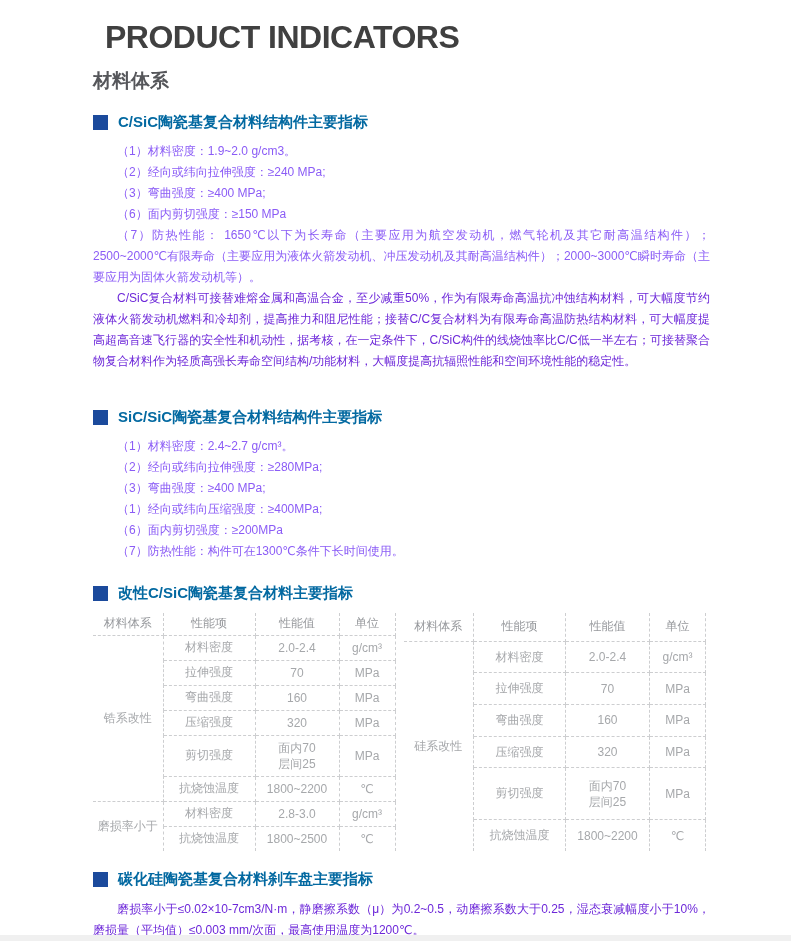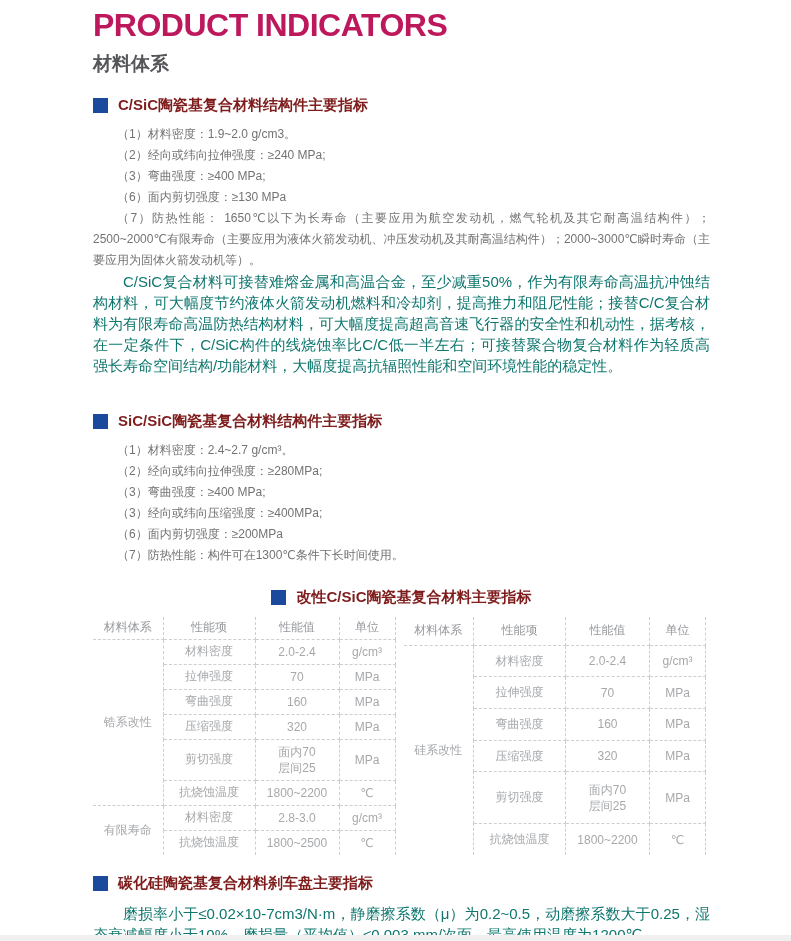--- a/index.html
+++ b/index.html
@@ -8,25 +8,25 @@
     background:#ffffff;
     font-family:"Liberation Sans","DejaVu Sans",sans-serif;
     position:relative;
     border-bottom:6px solid #f0f0f0;
     box-sizing:border-box;
     overflow:hidden;
   }
   .page{padding:8px 81px 0 93px;}
 
   .page-title{
-    margin:0;
+    margin:12px;
     font-size:32px;
     font-weight:800;
     letter-spacing:-0.5px;
-    color:#be185d;
+    color:#404040;
     line-height:1.12;
   }
   .page-subtitle{
     margin:7px 0 0 0;
     font-size:19px;
     font-weight:700;
     color:#55565a;
   }
 
   .sec-head{
@@ -36,37 +36,37 @@
     margin-top:19px;
   }
   .sq{
     width:15px;height:15px;
     background:#1b4a9c;
     flex:0 0 auto;
   }
   .sec-title{
     font-size:15px;
     font-weight:700;
-    color:#7f1d1d;
+    color:#0369a1;
   }
 
   .items{margin-top:9px;}
   .item{
     margin:0;
     font-size:12px;
     line-height:21px;
-    color:#737373;
+    color:#8b5cf6;
     text-indent:2em;
     text-align:justify;
   }
   .para{
     margin:0;
-    font-size:15px;
+    font-size:12px;
     line-height:21px;
-    color:#0f766e;
+    color:#6d28d9;
     text-indent:2em;
     text-align:justify;
   }
 
   .tables{
     display:flex;
     gap:8px;
     margin-top:10px;
   }
   table.spec{
@@ -101,43 +101,43 @@
 
   <div>
     <div class="sec-head">
       <span class="sq"></span>
       <span class="sec-title">C/SiC陶瓷基复合材料结构件主要指标</span>
     </div>
     <div class="items">
       <p class="item">（1）材料密度：1.9~2.0 g/cm3。</p>
       <p class="item">（2）经向或纬向拉伸强度：≥240 MPa;</p>
       <p class="item">（3）弯曲强度：≥400 MPa;</p>
-      <p class="item">（6）面内剪切强度：≥130 MPa</p>
+      <p class="item">（6）面内剪切强度：≥150 MPa</p>
       <p class="item">（7）防热性能：  1650℃以下为长寿命（主要应用为航空发动机，燃气轮机及其它耐高温结构件）；2500~2000℃有限寿命（主要应用为液体火箭发动机、冲压发动机及其耐高温结构件）；2000~3000℃瞬时寿命（主要应用为固体火箭发动机等）。</p>
     </div>
     <p class="para">C/SiC复合材料可接替难熔金属和高温合金，至少减重50%，作为有限寿命高温抗冲蚀结构材料，可大幅度节约液体火箭发动机燃料和冷却剂，提高推力和阻尼性能；接替C/C复合材料为有限寿命高温防热结构材料，可大幅度提高超高音速飞行器的安全性和机动性，据考核，在一定条件下，C/SiC构件的线烧蚀率比C/C低一半左右；可接替聚合物复合材料作为轻质高强长寿命空间结构/功能材料，大幅度提高抗辐照性能和空间环境性能的稳定性。</p>
   </div>
 
   <div>
     <div class="sec-head" style="margin-top:36px;">
       <span class="sq"></span>
       <span class="sec-title">SiC/SiC陶瓷基复合材料结构件主要指标</span>
     </div>
     <div class="items">
       <p class="item">（1）材料密度：2.4~2.7 g/cm³。</p>
       <p class="item">（2）经向或纬向拉伸强度：≥280MPa;</p>
       <p class="item">（3）弯曲强度：≥400 MPa;</p>
-      <p class="item">（3）经向或纬向压缩强度：≥400MPa;</p>
+      <p class="item">（1）经向或纬向压缩强度：≥400MPa;</p>
       <p class="item">（6）面内剪切强度：≥200MPa</p>
       <p class="item">（7）防热性能：构件可在1300℃条件下长时间使用。</p>
     </div>
   </div>
 
   <div>
-    <div class="sec-head" style="margin-top:22px;justify-content:center;">
+    <div class="sec-head" style="margin-top:22px;">
       <span class="sq"></span>
       <span class="sec-title">改性C/SiC陶瓷基复合材料主要指标</span>
     </div>
 
     <div class="tables">
 
       <table class="spec">
         <colgroup>
             <col style="width:70px">
             <col style="width:92px">
@@ -177,21 +177,21 @@
           <td class="multiline">面内70
 层间25</td>
           <td>MPa</td>
         </tr>
         <tr>
           <td>抗烧蚀温度</td>
           <td>1800~2200</td>
           <td>℃</td>
         </tr>
         <tr>
-          <td class="sys no-bottom" rowspan="2">有限寿命</td>
+          <td class="sys no-bottom" rowspan="2">磨损率小于</td>
           <td>材料密度</td>
           <td>2.8-3.0</td>
           <td>g/cm³</td>
         </tr>
         <tr>
           <td>抗烧蚀温度</td>
           <td>1800~2500</td>
           <td>℃</td>
         </tr>
       </tbody>

